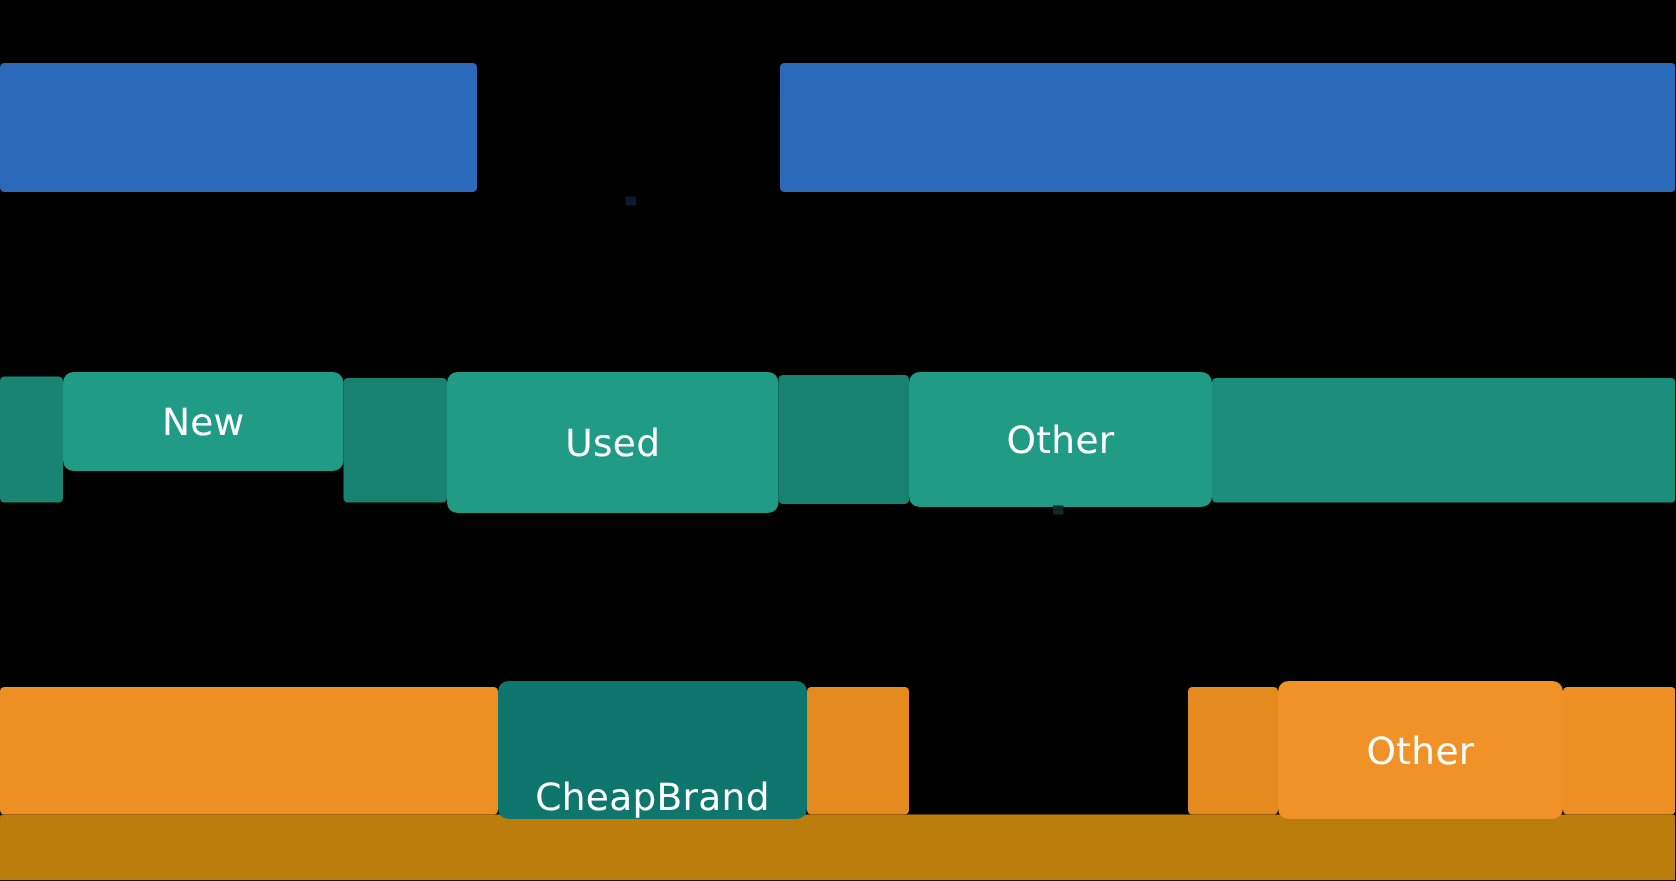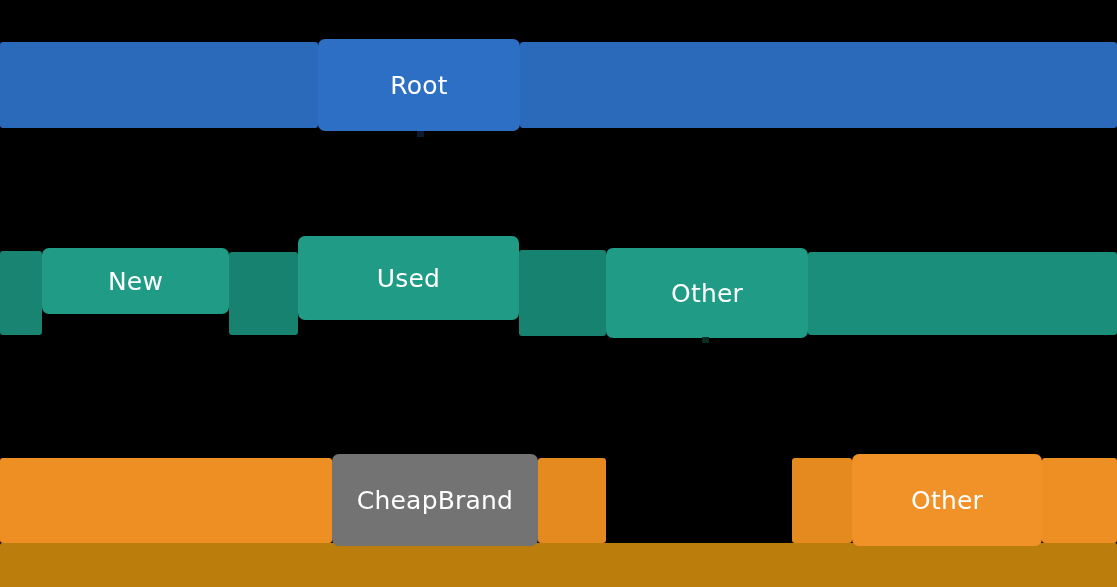--- a/index.html
+++ b/index.html
@@ -26,39 +26,36 @@
   }
   .strip{position:absolute;z-index:0;border-radius:2px 2px 0 0;}
   .tick{position:absolute;z-index:3;}
 </style>
 </head>
 <body>
 
 <div class="stage" style="width: 1117px; height: 587px; background: rgb(0, 0, 0);">
     <div class="strip" style="left: 0px; top: 543px; width: 1117px; height: 44px; background: rgb(187, 125, 12);"></div>
     <div class="seg flat" style="left: 0px; top: 42px; width: 318px; height: 86px; background: rgb(43, 105, 186);"></div>
-    <div class="seg labeled" style="left: 318px; top: 39px; width: 202px; height: 92px; background: rgb(45, 111, 196);">
-      <span class="lbl">Root</span>
-    </div>
     <div class="seg flat" style="left: 520px; top: 42px; width: 597px; height: 86px; background: rgb(43, 105, 186);"></div>
     <div class="seg flat" style="left: 0px; top: 251px; width: 42px; height: 84px; background: rgb(24, 132, 113);"></div>
     <div class="seg labeled" style="left: 42px; top: 248px; width: 187px; height: 66px; background: rgb(31, 155, 134);">
       <span class="lbl">New</span>
     </div>
     <div class="seg flat" style="left: 229px; top: 252px; width: 69px; height: 83px; background: rgb(23, 130, 111);"></div>
-    <div class="seg labeled" style="left: 298px; top: 236px; width: 221px; height: 84px; background: rgb(31, 155, 134);">
+    <div class="seg labeled" style="left: 298px; top: 248px; width: 221px; height: 94px; background: rgb(31, 155, 134);">
       <span class="lbl">Used</span>
     </div>
     <div class="seg flat" style="left: 519px; top: 250px; width: 87px; height: 86px; background: rgb(23, 130, 111);"></div>
     <div class="seg labeled" style="left: 606px; top: 248px; width: 202px; height: 90px; background: rgb(31, 155, 134);">
       <span class="lbl">Other</span>
     </div>
     <div class="seg flat" style="left: 808px; top: 252px; width: 309px; height: 83px; background: rgb(26, 142, 122);"></div>
     <div class="seg flat" style="left: 0px; top: 458px; width: 332px; height: 85px; background: rgb(238, 143, 36);"></div>
-    <div class="seg labeled" style="left: 332px; top: 454px; width: 206px; height: 92px; background: #737373;">
+    <div class="seg labeled" style="left: 332px; top: 454px; width: 206px; height: 92px; background: #0f766e; align-items: flex-end;">
       <span class="lbl">CheapBrand</span>
     </div>
     <div class="seg flat" style="left: 538px; top: 458px; width: 68px; height: 85px; background: rgb(229, 138, 30);"></div>
     <div class="seg flat" style="left: 792px; top: 458px; width: 60px; height: 85px; background: rgb(229, 138, 30);"></div>
     <div class="seg labeled" style="left: 852px; top: 454px; width: 190px; height: 92px; background: rgb(240, 146, 40);">
       <span class="lbl">Other</span>
     </div>
     <div class="seg flat" style="left: 1042px; top: 458px; width: 75px; height: 85px; background: rgb(238, 143, 36);"></div>
     <div class="tick" style="left: 417px; top: 131px; width: 7px; height: 6px; background: rgb(11, 26, 51);"></div>
     <div class="tick" style="left: 702px; top: 337px; width: 7px; height: 6px; background: rgb(11, 43, 37);"></div>

